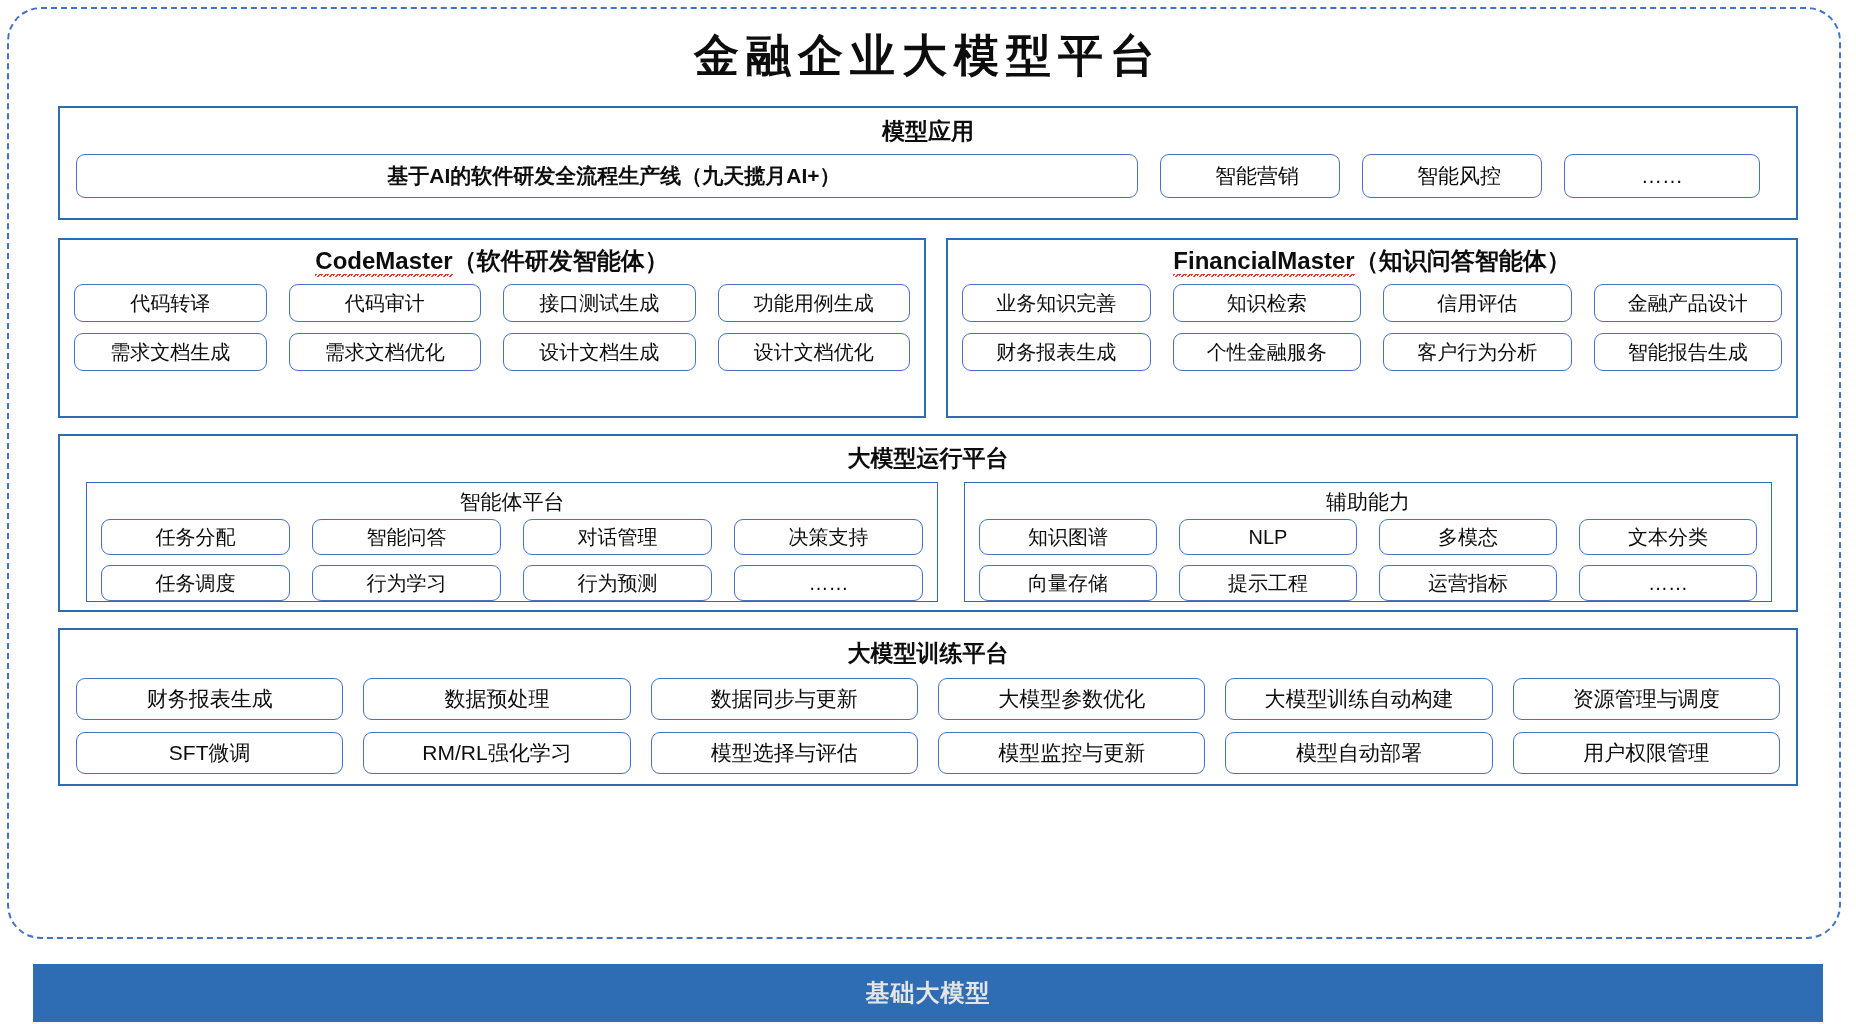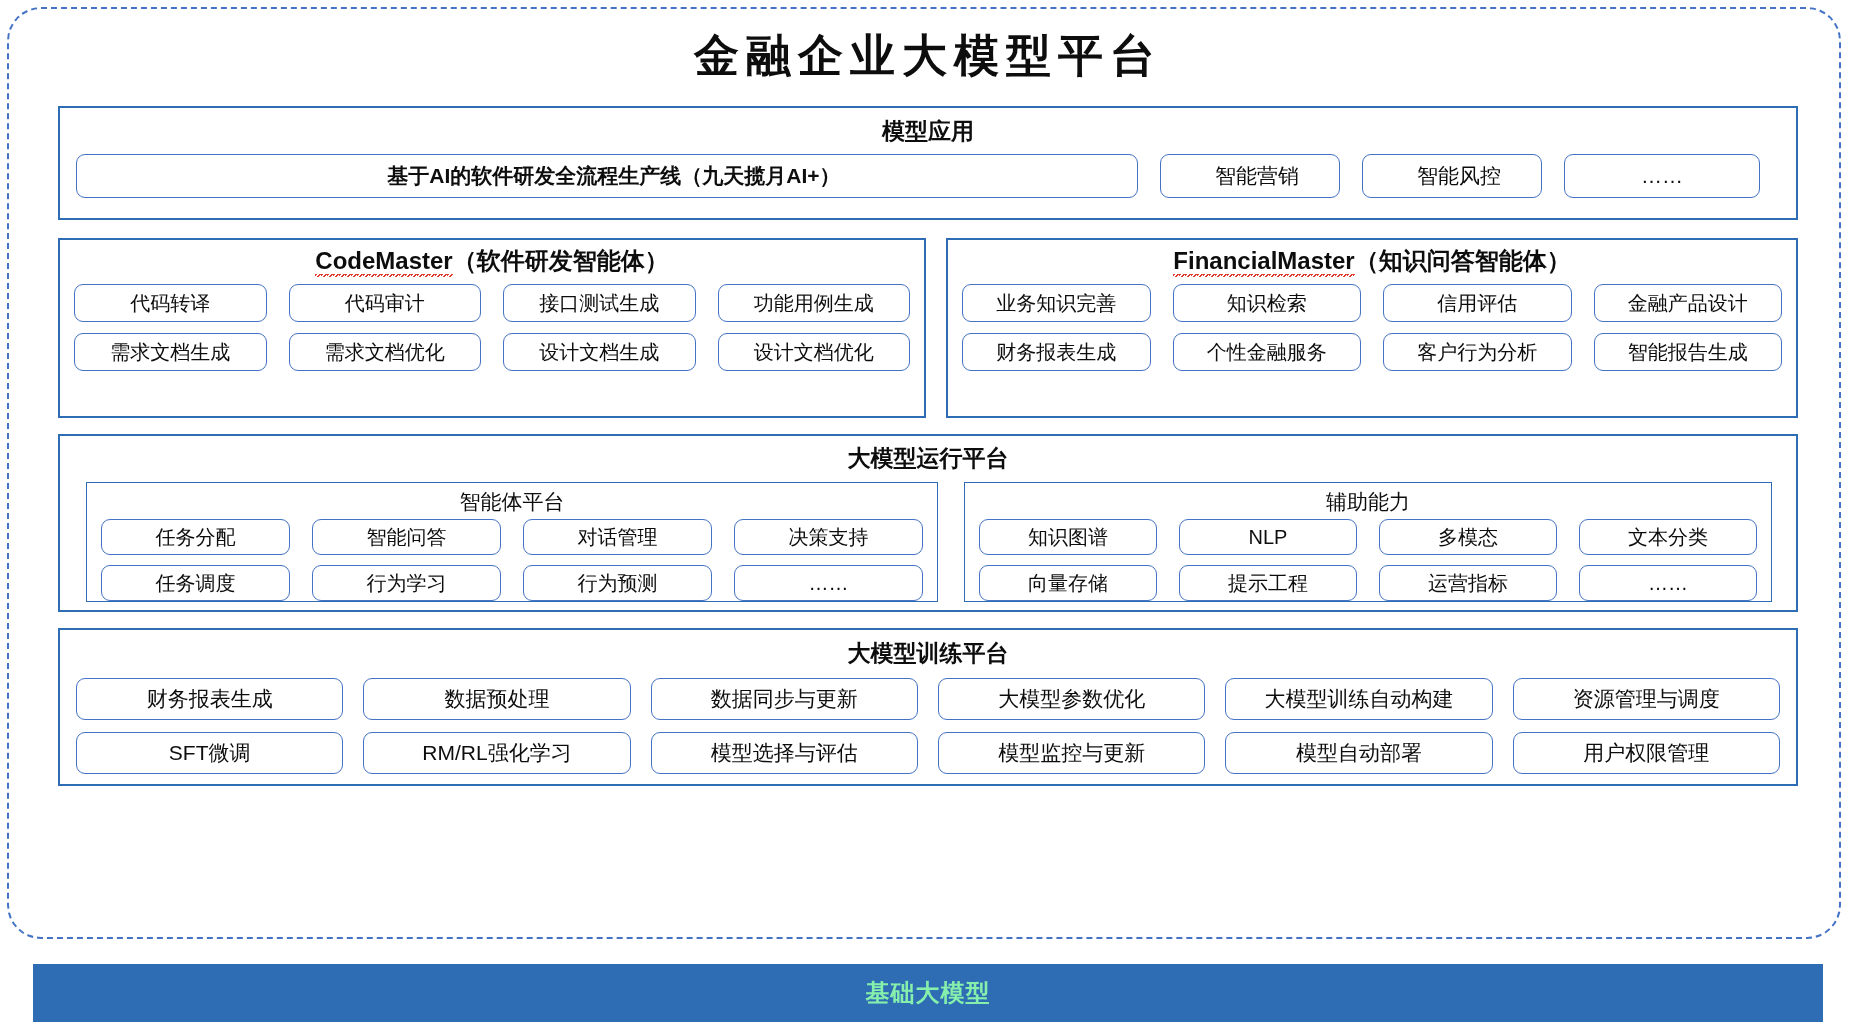--- a/index.html
+++ b/index.html
@@ -182,21 +182,21 @@
   #training-grid .pill-row .pill { height: 42px; font-size: 21px; }
 
   
   #footer-base-model {
     position: absolute;
     left: 33px;
     top: 964px;
     width: 1790px;
     height: 58px;
     background: #2E6DB4;
-    color: #86efac;
+    color: #e5e5e5;
     display: flex;
     align-items: center;
     justify-content: center;
     font-size: 24px;
     font-weight: 700;
     letter-spacing: 1px;
     white-space: nowrap;
   }
 </style>
 </head>

